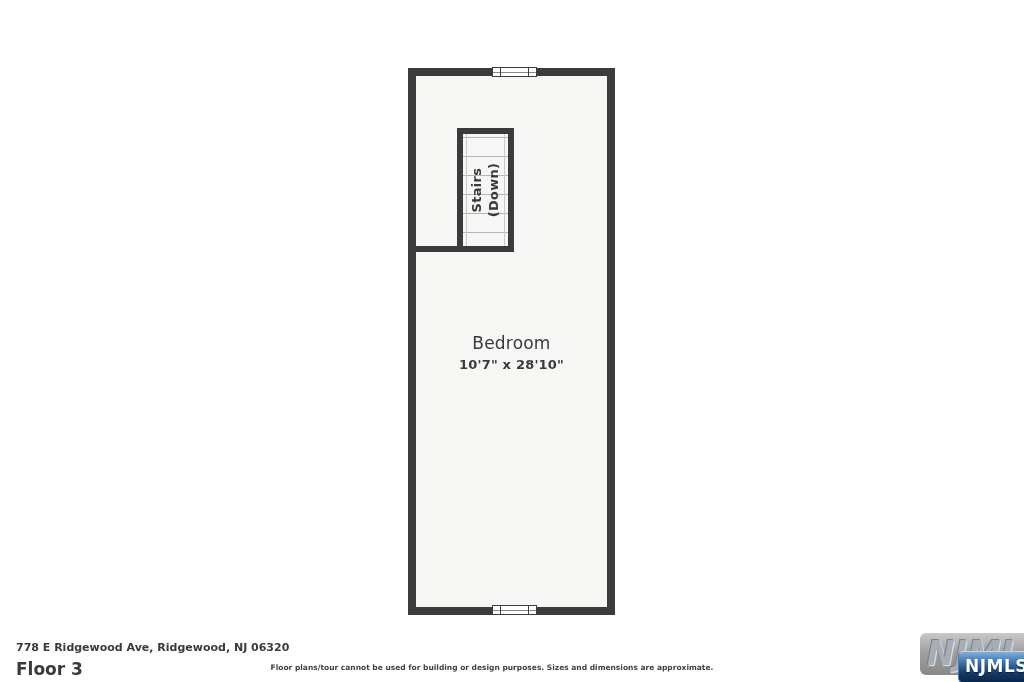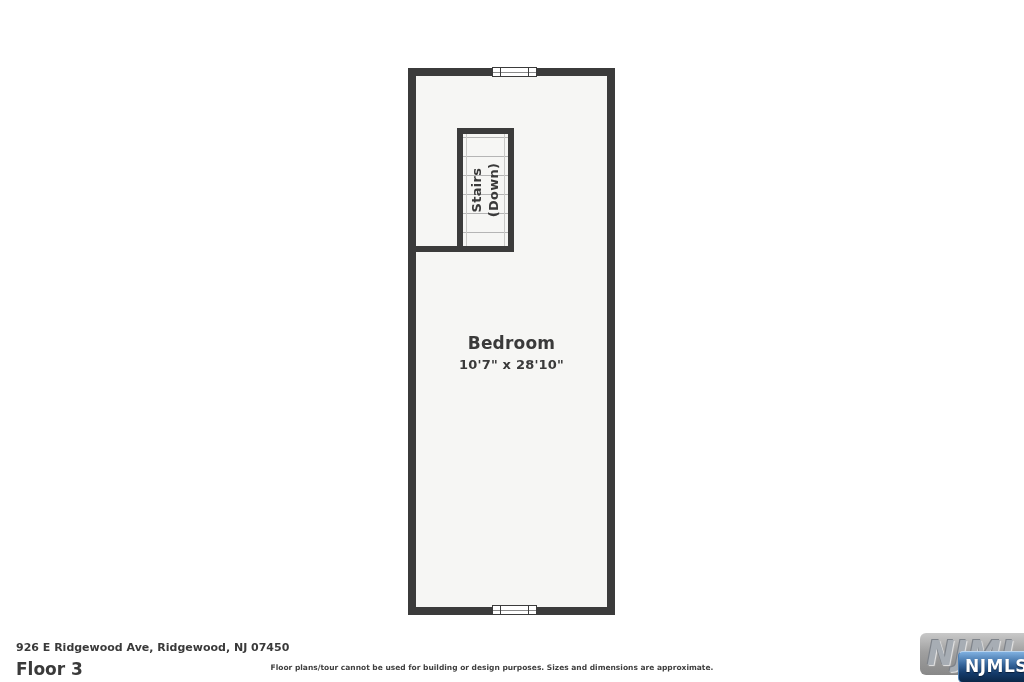--- a/index.html
+++ b/index.html
@@ -87,21 +87,21 @@
     color: var(--text);
     letter-spacing: 0.3px;
     white-space: nowrap;
   }
 
   .room-label-group {
     left: 408px; top: 333px; width: 207px;
     text-align: center;
     color: var(--text);
   }
-  .room-name { font-size: 17px; font-weight: bold; letter-spacing: 0.2px; }
+  .room-name { font-size: 17px; font-weight: normal; letter-spacing: 0.2px; }
   .room-dims { font-size: 13px; font-weight: bold; margin-top: 4px; letter-spacing: 0.2px; }
 
   
   .footer-address {
     left: 16px; top: 641px;
     font-size: 11px; font-weight: bold; color: var(--text);
   }
   .footer-floor {
     left: 16px; top: 659px;
     font-size: 17px; font-weight: bold; color: var(--text);
@@ -177,21 +177,21 @@
     <div>Stairs</div>
     <div>(Down)</div>
   </div>
 </div>
 
 <div class="abs room-label-group">
   <div class="room-name">Bedroom</div>
   <div class="room-dims">10'7" x 28'10"</div>
 </div>
 
-<div class="abs footer-address">926 E Ridgewood Ave, Ridgewood, NJ 07450</div>
+<div class="abs footer-address">778 E Ridgewood Ave, Ridgewood, NJ 06320</div>
 <div class="abs footer-floor">Floor 3</div>
 <div class="abs footer-disclaimer">Floor plans/tour cannot be used for building or design purposes. Sizes and dimensions are approximate.</div>
 
 <div class="abs logo-watermark">
   <span>NJMLS</span>
 </div>
 <div class="abs logo-badge">
   <span>NJMLS</span>
 </div>
 

